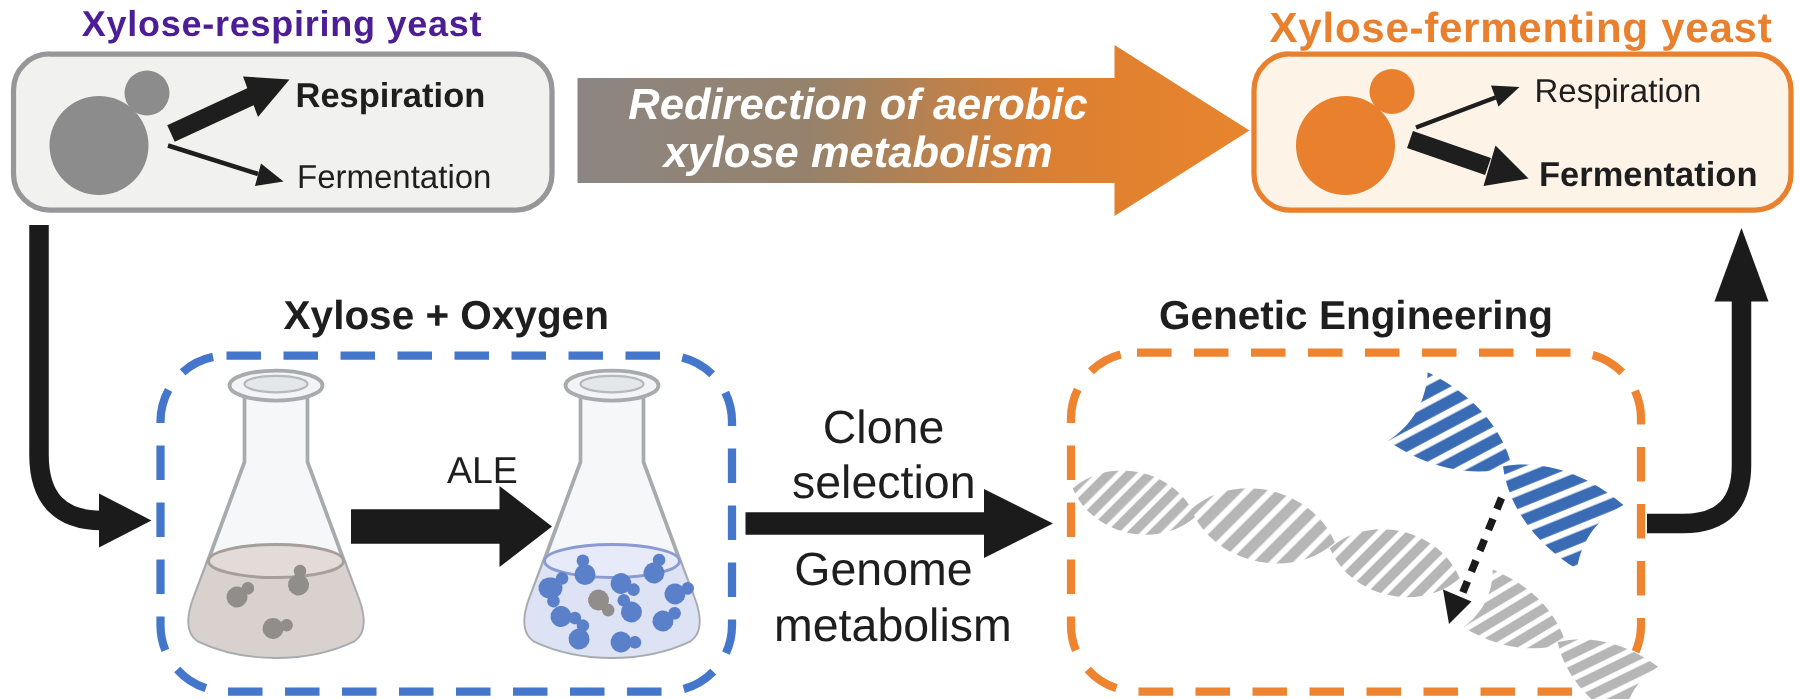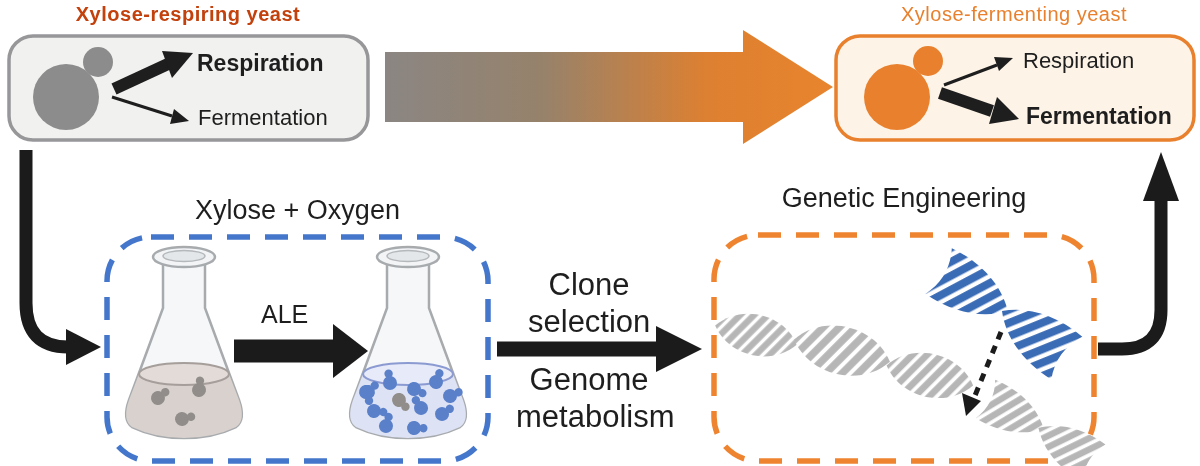--- a/index.html
+++ b/index.html
@@ -2,31 +2,31 @@
 <html><head>
 <meta charset="utf-8">
 <style>
   html,body{margin:0;padding:0;background:#ffffff;}
   #canvas{
     position:relative;width:1200px;height:466px;background:#ffffff;overflow:hidden;
     font-family:"Liberation Sans","DejaVu Sans",sans-serif;color:#1e1e1e;
   }
   .abs{position:absolute;}
   .ctr{text-align:center;}
-  .title-gray{color:#c2410c;font-weight:bold;font-size:20px;letter-spacing:.5px;}
-  .title-orange{color:#e8802d;font-weight:normal;font-size:20px;letter-spacing:.5px;}
-  .stage-title{font-weight:normal;font-size:27px;}
+  .title-gray{color:#4c1d95;font-weight:bold;font-size:24px;letter-spacing:.5px;}
+  .title-orange{color:#e8802d;font-weight:bold;font-size:28px;letter-spacing:.5px;}
+  .stage-title{font-weight:bold;font-size:27px;}
   .pathway-bold{font-weight:bold;font-size:23px;}
   .pathway-reg{font-weight:normal;font-size:22px;}
   .redir-text{
     color:#ffffff;font-weight:bold;font-style:italic;font-size:29px;line-height:1.12;
     text-align:center;
   }
   .mid-label{font-size:31px;line-height:1.18;text-align:center;}
-  .ale-label{font-size:25px;}
+  .ale-label{font-size:25px;margin-left:37px;}
   svg{display:block;}
 </style>
 </head>
 <body>
 
 <div id="canvas">
 
   <svg class="abs" style="left:0;top:0" width="1200" height="466" viewBox="0 0 1200 466">
     <defs>
       <linearGradient id="redirGrad" gradientUnits="userSpaceOnUse" x1="385" y1="0" x2="833" y2="0">
@@ -174,28 +174,29 @@
       <path d="M1098,349 L1122,349 Q1161,349 1161,310 L1161,196" fill="none" stroke="#1b1b1b" stroke-width="13"></path>
       <polygon points="1143,201 1179,201 1161,152" fill="#1b1b1b"></polygon>
     </g>
   </svg>
 
   <div class="abs ctr title-gray" style="left:16px;top:3px;width:344px;">Xylose-respiring yeast</div>
 
   <div class="abs pathway-bold" style="left:197px;top:50px;">Respiration</div>
   <div class="abs pathway-reg" style="left:198px;top:105px;">Fermentation</div>
 
+  <div class="abs redir-text" style="left:398px;top:54px;width:348px;">Redirection of aerobic xylose metabolism</div>
 
   <div class="abs ctr title-orange" style="left:828px;top:3px;width:372px;">Xylose-fermenting yeast</div>
 
   <div class="abs pathway-reg" style="left:1023px;top:48px;">Respiration</div>
   <div class="abs pathway-bold" style="left:1026px;top:103px;">Fermentation</div>
 
   <div class="abs ctr stage-title" style="left:107px;top:195px;width:381px;">Xylose + Oxygen</div>
 
   <div class="abs ale-label" style="left:261px;top:300px;">ALE</div>
 
   <div class="abs mid-label" style="left:528px;top:267px;width:122px;">Clone selection</div>
   <div class="abs mid-label" style="left:516px;top:362px;width:146px;">Genome metabolism</div>
 
-  <div class="abs ctr stage-title" style="left:714px;top:183px;width:380px;text-align:center;">Genetic Engineering</div>
+  <div class="abs ctr stage-title" style="left:714px;top:195px;width:380px;text-align:center;">Genetic Engineering</div>
 
 </div>
 
 </body></html>

